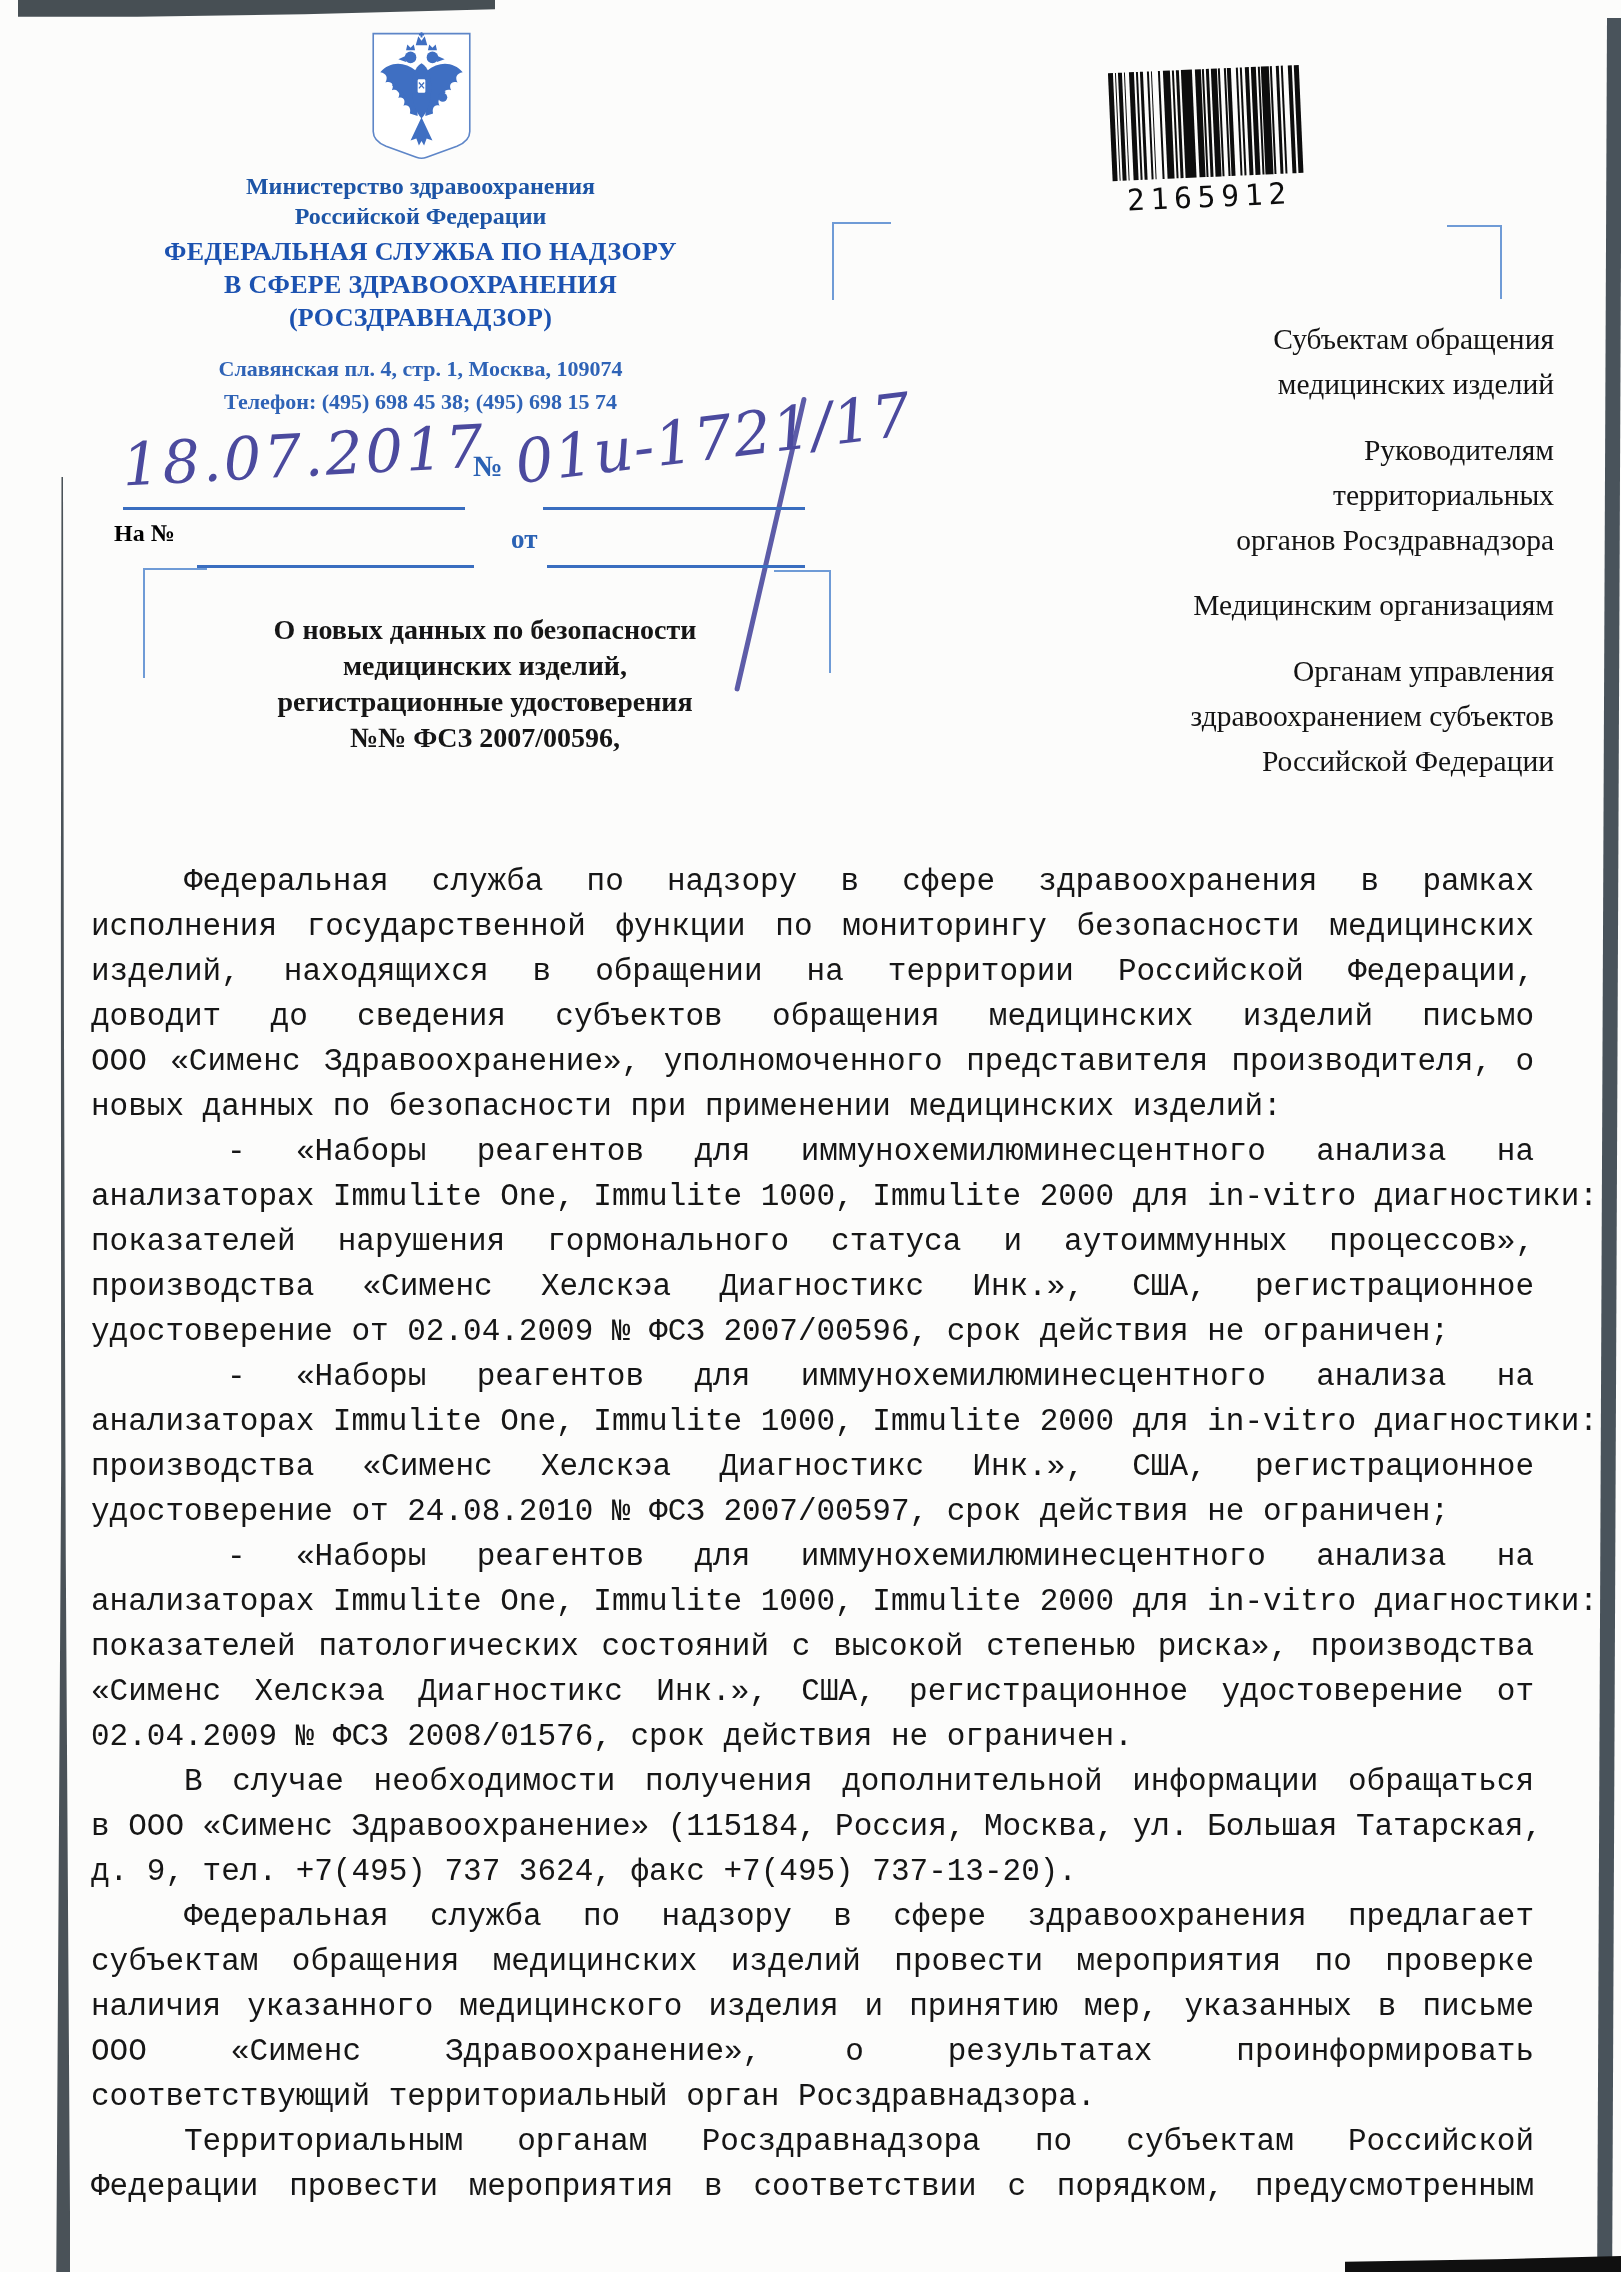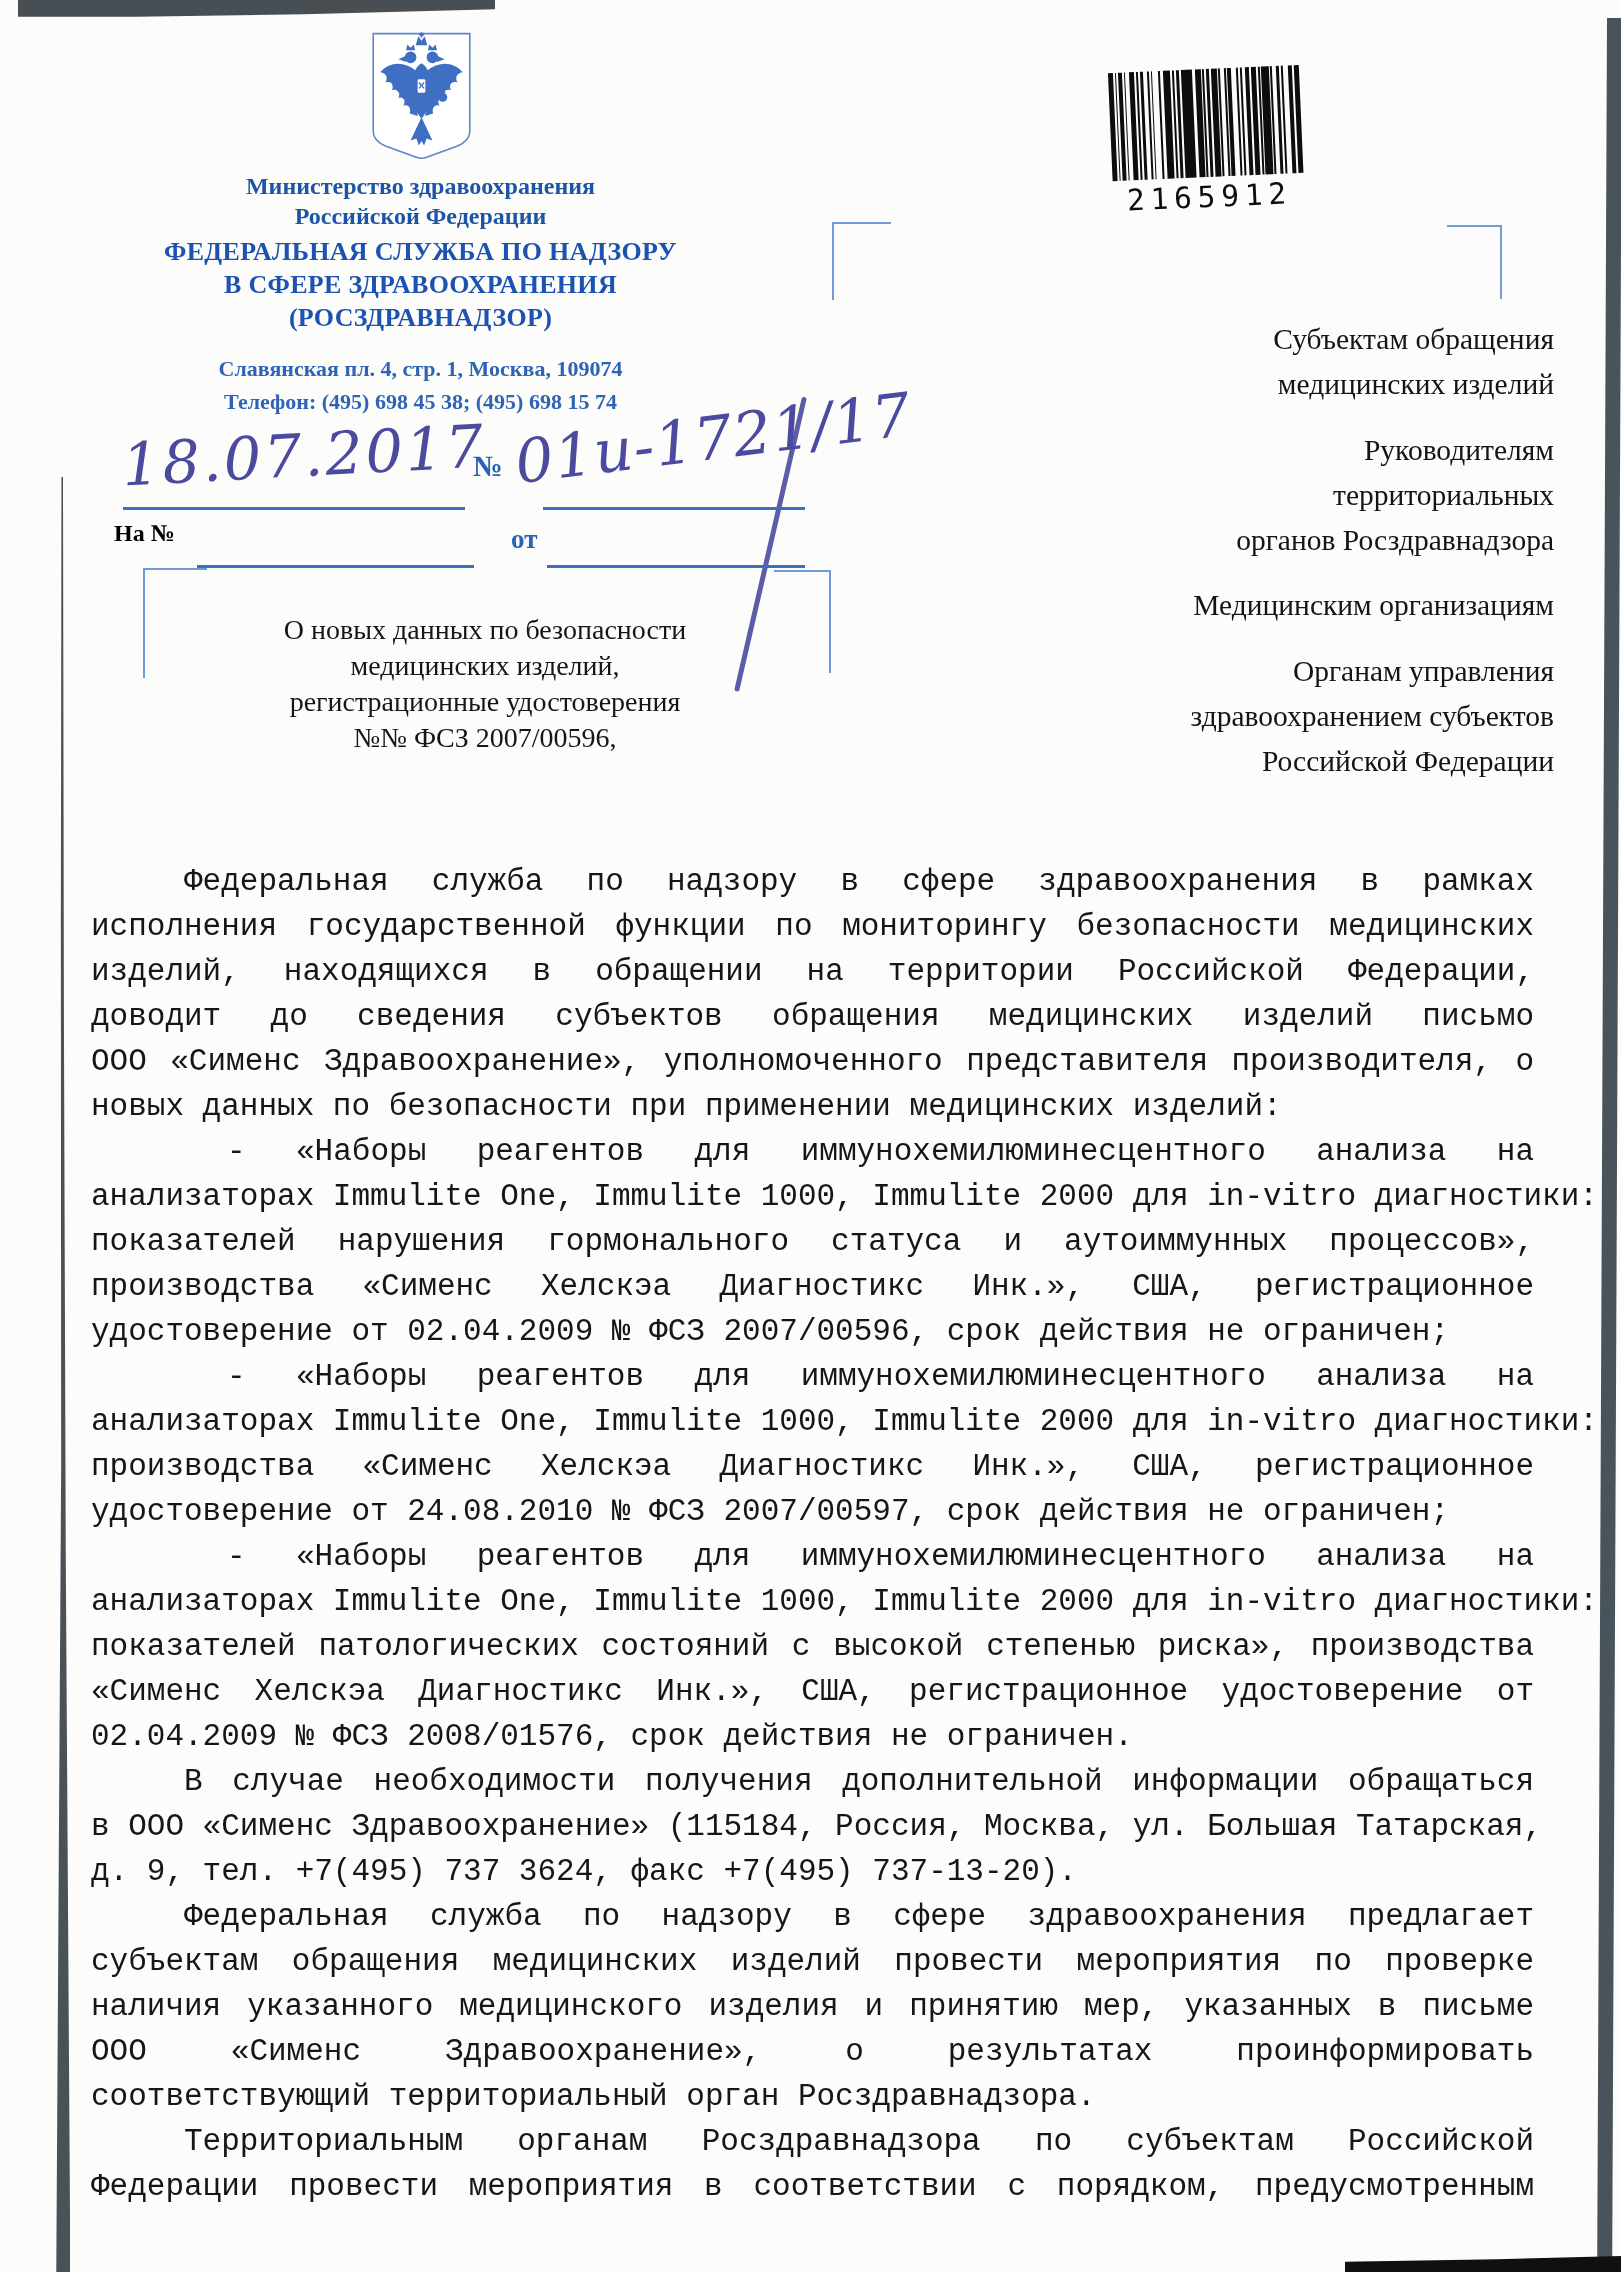--- a/index.html
+++ b/index.html
@@ -54,21 +54,21 @@
   .brk-1{left:832px;top:222px;width:57px;height:76px;}
   .brk-2{left:1447px;top:225px;width:53px;height:72px;}
   .brk-3{left:143px;top:568px;width:62px;height:108px;}
   .brk-4{left:774px;top:570px;width:55px;height:101px;}
   
   .recipients{position:absolute;left:886px;top:275px;width:668px;text-align:right;color:#141414;margin-top:42px;}
   .recipient-group{margin-bottom:20.6px;}
   .recipient-line{font-size:29.5px;line-height:45px;}
   
   .subject{position:absolute;left:148px;top:612px;width:674px;text-align:center;color:#161616;}
-  .subject-line{font-size:28px;line-height:36px;}
+  .subject-line{font-size:28px;line-height:36px;font-weight:bold;}
   
   .body-block{position:absolute;left:91px;top:859px;width:1443px;color:#161616;font-family:Liberation Mono, monospace;}
   .body-line{font-size:31px;line-height:45px;height:45px;white-space:nowrap;
     text-align:justify;text-align-last:justify;}
   .body-line.lastline{text-align-last:left;white-space:normal;}
   .body-line.first{text-indent:93px;}
   .body-line.bullet-first{text-indent:136px;}
 </style>
 </head>
 <body>

